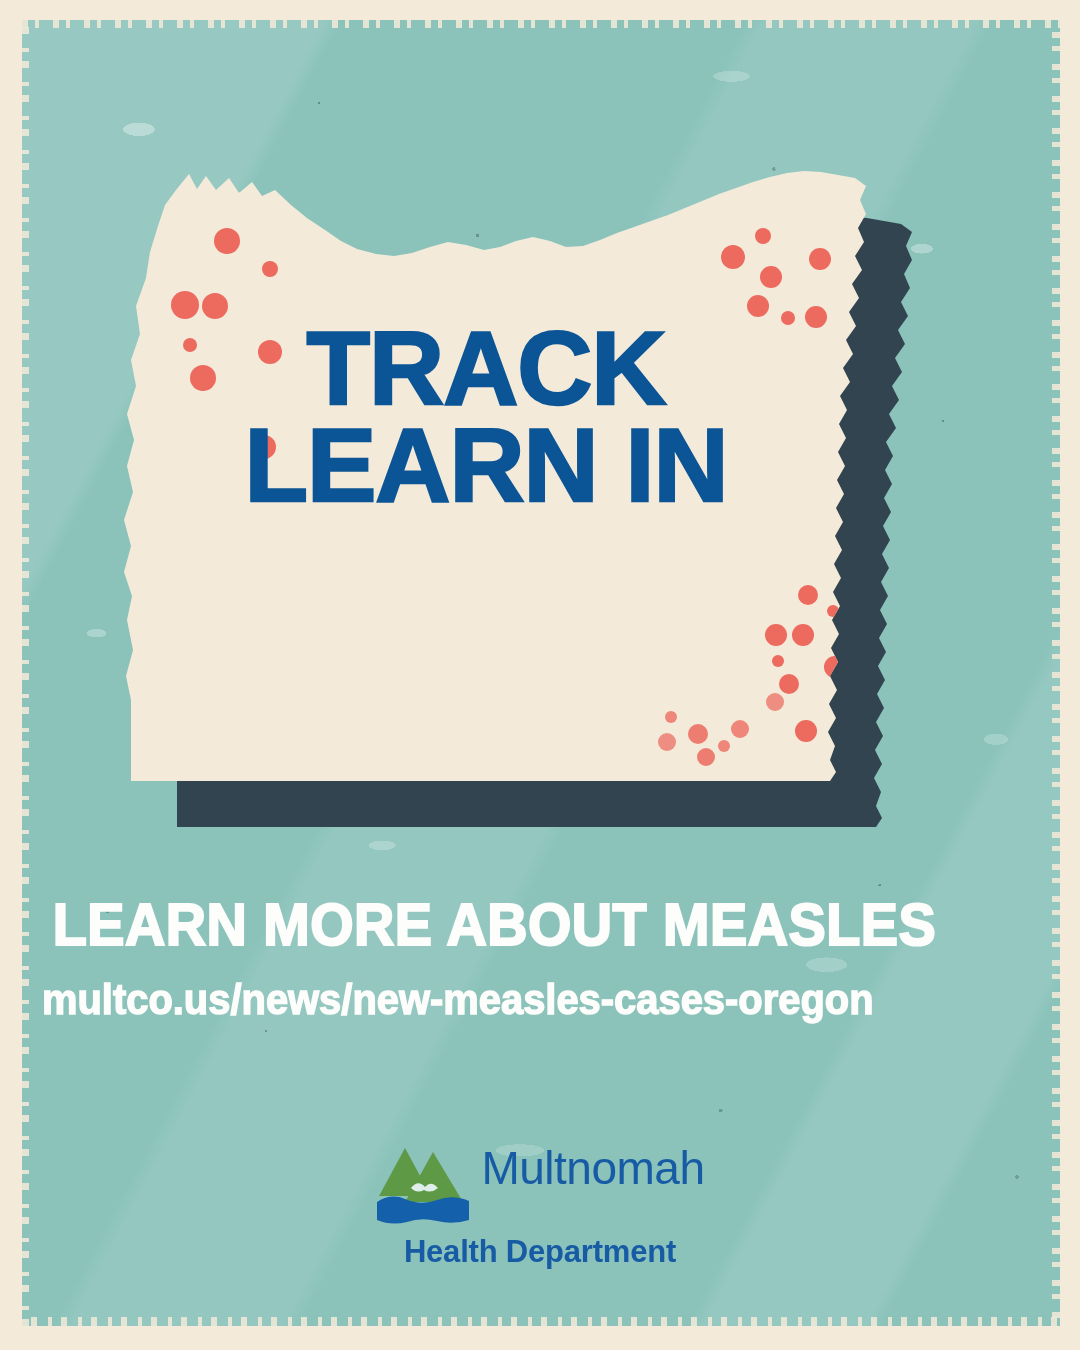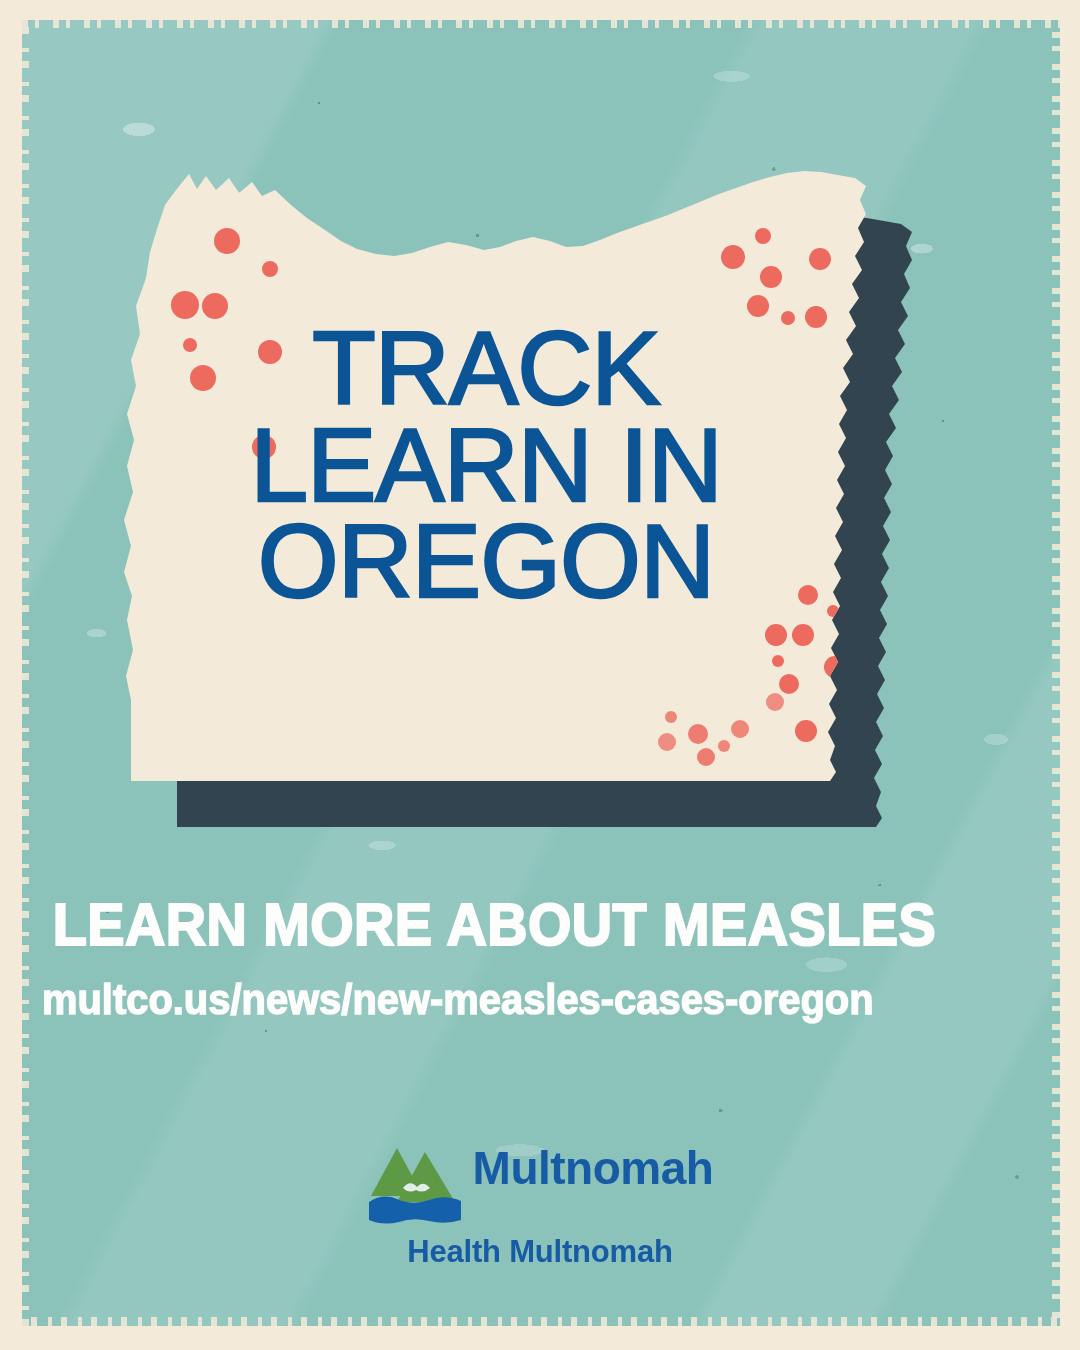--- a/index.html
+++ b/index.html
@@ -86,21 +86,21 @@
     pointer-events:none;
   }
   #map-svg { position:absolute; left:0; top:0; }
 
   
   #headline {
     position:absolute;
     left:0; top:320px; width:972px;
     text-align:center;
     color:#0b5596;
-    font-weight:normal;
+    font-weight:bold;
     font-size:104px;
     line-height:.93;
     letter-spacing:-1px;
     font-family:"Liberation Sans", sans-serif;
     -webkit-text-stroke:2.5px #0b5596;
   }
   #headline .hl { display:block; white-space:nowrap; }
 
   
   #cta {
@@ -121,21 +121,21 @@
 
   
   #logo {
     position:absolute; left:0; top:1140px; width:1080px;
     display:flex; flex-direction:column; align-items:center;
   }
   #logo-top { display:flex; align-items:flex-start; }
   #logo-mark { width:96px; height:88px; flex:0 0 auto; margin-right:10px; }
   #logo-words {
     display:flex; flex-direction:row;
-    color:#175ba5; font-weight:bold; line-height:.97;
+    color:#175ba5; font-weight:normal; line-height:.97;
     font-size:46px; letter-spacing:-.5px; padding-top:6px;
   }
   #logo-words .county { padding-left:18px; }
   #logo-sub {
     color:#175ba5; font-weight:bold; font-size:31px;
     letter-spacing:-.2px; margin-top:6px;
   }
 </style>
 </head>
 <body>
@@ -225,21 +225,20 @@
           <circle cx="667" cy="742" r="9" fill="#ec6a5e" fill-opacity="0.72"></circle>
           <circle cx="706" cy="757" r="9" fill="#ec6a5e" fill-opacity="0.85"></circle>
           <circle cx="806" cy="731" r="11" fill="#ec6a5e" fill-opacity="1"></circle>
         </g>
     </svg>
   </div>
 
   <div id="headline">
     <span class="hl">TRACK</span>
     <span class="hl">LEARN IN</span>
-    <span class="hl">OREGON</span>
   </div>
 
   <div id="cta">
     <div id="cta-head">LEARN MORE ABOUT MEASLES</div>
     <div id="cta-url">multco.us/news/new-measles-cases-oregon</div>
   </div>
 
   <div id="logo">
     <div id="logo-top">
       <svg id="logo-mark" viewBox="0 0 96 88">
@@ -248,16 +247,16 @@
         <path d="M58 12 L88 62 L30 62 Z" fill="#5e9a46"></path>
 
         <path d="M36 48 q7 -9 14 -1 q6 -7 13 1 q-7 6 -14 2 q-7 4 -13 -2 Z" fill="#dfeeea"></path>
 
         <path d="M2 62 q14 -9 28 -3 q16 7 32 1 q16 -6 32 1 L94 80 q-16 5 -32 1 q-16 -4 -30 1 q-16 4 -30 -2 Z" fill="#1560ab"></path>
       </svg>
       <div id="logo-words">
         <span>Multnomah</span>
       </div>
     </div>
-    <div id="logo-sub">Health Multnomah</div>
+    <div id="logo-sub">Health Department</div>
   </div>
 
 </div>
 
 </body></html>

